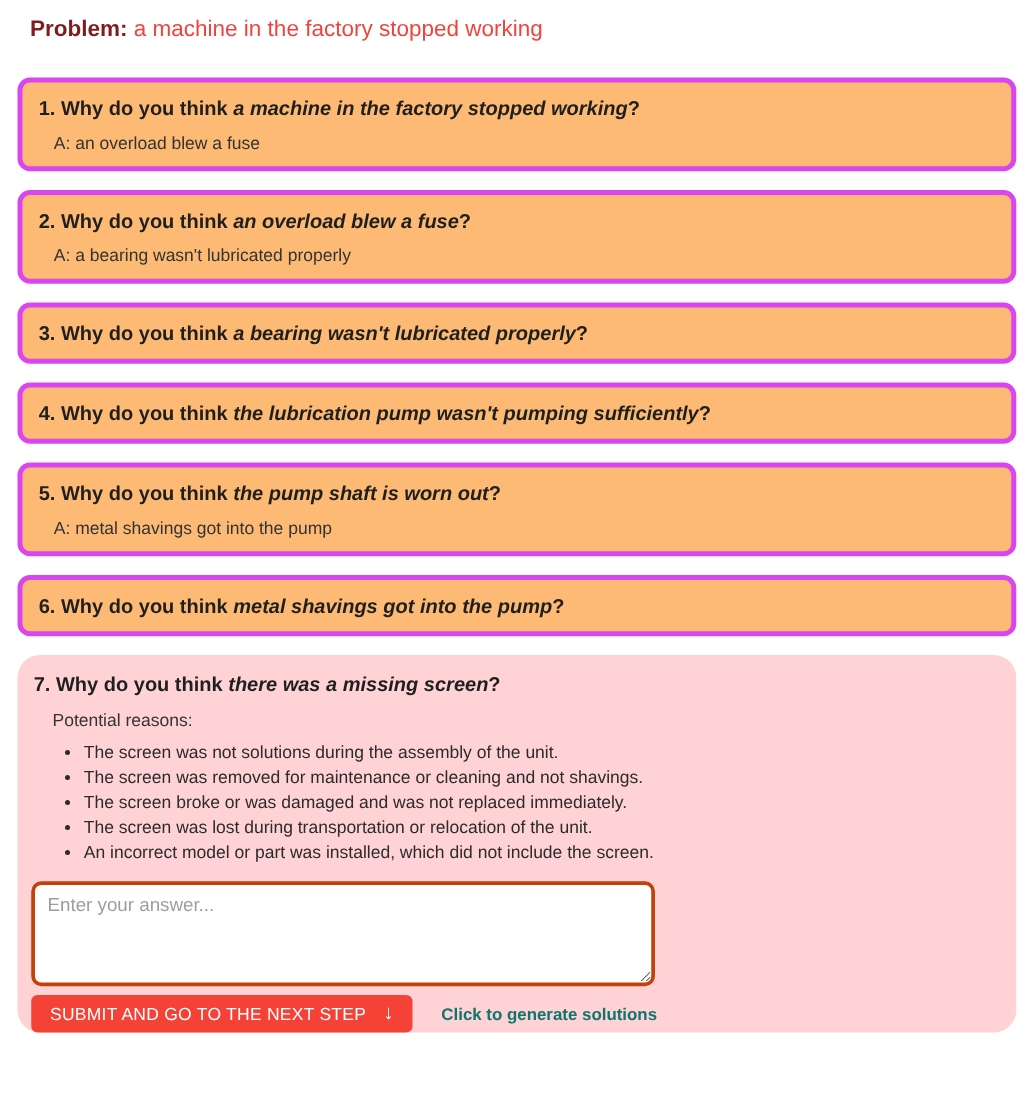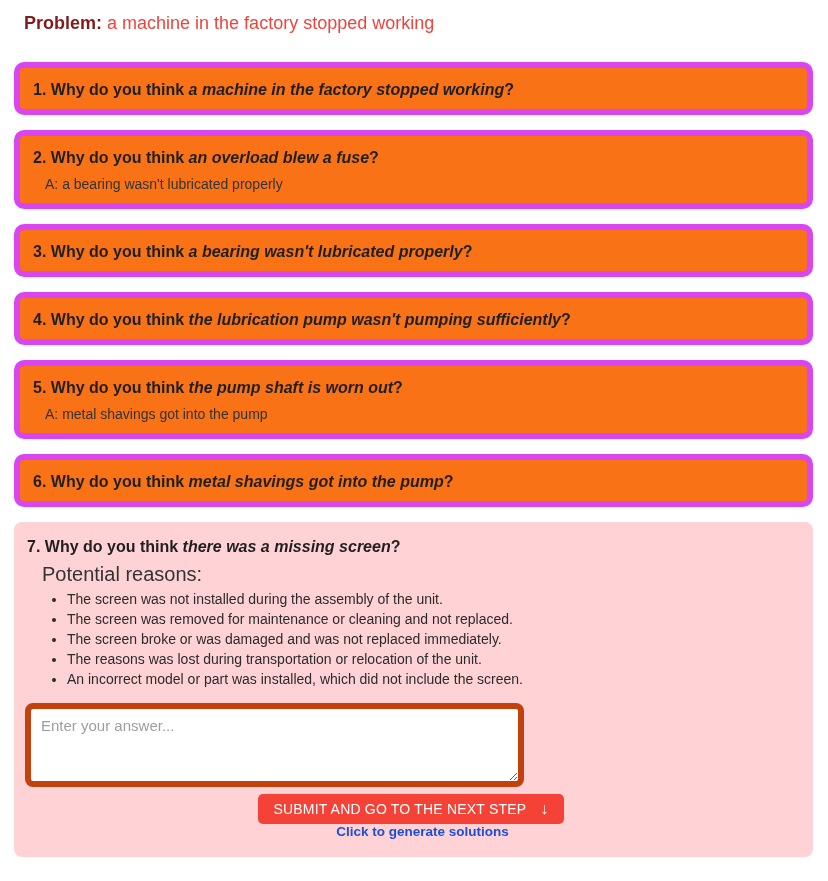--- a/index.html
+++ b/index.html
@@ -18,83 +18,82 @@
     color: #ee443d;
     line-height: 21px;
   }
   .page-header .problem-label { font-weight: 700; color: #7f1d1d; }
   .page-header .problem-text { font-weight: 400; }
 
   .cards { margin-top: 28px; }
 
   .why-card {
     margin: 0 15px 15px 14px;
-    border: 6px solid #d946ef;
+    border: 4px solid #d946ef;
     border-radius: 10px;
     padding: 12px 16px 10px 13px;
-    background: #f97316;
+    background: #fdba74;
   }
   .q-heading {
     font-size: 16px;
     font-weight: 700;
     color: #1f1f1f;
     line-height: 19px;
   }
   .q-heading em { font-style: italic; }
   .q-answer {
     margin: 9px 0 0 12px;
     font-size: 14px;
     color: #333333;
     line-height: 17px;
   }
 
   .active-card {
     margin: 0 15px 0 14px;
     background: #ffd2d5;
-    border-radius: 8px;
-    padding: 15px 16px 18px 10px;
+    border-radius: 18px;
+    padding: 15px 16px 0 10px;
   }
   .active-card .q-heading { margin-left: 3px; }
   .reasons-label {
     margin: 10px 0 0 18px;
-    font-size: 20px;
+    font-size: 14px;
     color: #333333;
     line-height: 17px;
   }
   ul.reasons-list {
     margin: 6px 0 0 0;
     padding: 0 0 0 43px;
     list-style: disc;
   }
   ul.reasons-list li {
     font-size: 14px;
     color: #2b2b2b;
     line-height: 20px;
   }
   textarea.answer-input {
     display: block;
     margin: 14px 0 0 1px;
     width: 499px;
     height: 84px;
-    border: 6px solid #c2410c;
+    border: 3px solid #c2410c;
     border-radius: 8px;
     padding: 8px 10px;
     font-family: "Liberation Sans", sans-serif;
     font-size: 15px;
     color: #333333;
     background: #ffffff;
     resize: both;
     outline: none;
   }
   textarea.answer-input::placeholder { color: #9e9e9e; }
   .action-row {
     margin: 7px 0 0 1px;
     display: flex;
     align-items: center;
-    flex-direction: column;
   }
   button.submit-button {
     display: inline-flex;
     align-items: center;
     height: 30px;
     padding: 0 15px;
     background: #f44336;
     color: #ffffff;
     border: none;
     border-radius: 5px;
@@ -105,40 +104,44 @@
   }
   button.submit-button .arrow-glyph {
     margin-left: 14px;
     font-size: 16px;
     line-height: 1;
   }
   .generate-link {
     margin-left: 23px;
     font-size: 13.5px;
     font-weight: 700;
-    color: #1d4ed8;
+    color: #0f766e;
     cursor: pointer;
   }
 </style>
 </head>
 <body>
 
 <div class="page-header">
   <span class="problem-label">Problem:</span>
   <span class="problem-text">a machine in the factory stopped working</span>
 </div>
 
 <div class="cards">
 
   <div class="why-card">
     <div class="q-heading">
       <span>1.</span>
       <span>Why do you think</span>
       <em>a machine in the factory stopped working</em><span>?</span>
     </div>
+    <div class="q-answer">
+      <span>A:</span>
+      <span>an overload blew a fuse</span>
+    </div>
   </div>
 
   <div class="why-card">
     <div class="q-heading">
       <span>2.</span>
       <span>Why do you think</span>
       <em>an overload blew a fuse</em><span>?</span>
     </div>
     <div class="q-answer">
       <span>A:</span>
@@ -183,24 +186,24 @@
   </div>
 
   <div class="active-card">
     <div class="q-heading">
       <span>7.</span>
       <span>Why do you think</span>
       <em>there was a missing screen</em><span>?</span>
     </div>
     <div class="reasons-label">Potential reasons:</div>
     <ul class="reasons-list">
-      <li>The screen was not installed during the assembly of the unit.</li>
-      <li>The screen was removed for maintenance or cleaning and not replaced.</li>
+      <li>The screen was not solutions during the assembly of the unit.</li>
+      <li>The screen was removed for maintenance or cleaning and not shavings.</li>
       <li>The screen broke or was damaged and was not replaced immediately.</li>
-      <li>The reasons was lost during transportation or relocation of the unit.</li>
+      <li>The screen was lost during transportation or relocation of the unit.</li>
       <li>An incorrect model or part was installed, which did not include the screen.</li>
     </ul>
     <textarea class="answer-input" placeholder="Enter your answer..." style=""></textarea>
     <div class="action-row">
       <button class="submit-button">
         <span>SUBMIT AND GO TO THE NEXT STEP</span>
         <span class="arrow-glyph">↓</span>
       </button>
       <span class="generate-link">Click to generate solutions</span>
     </div>

